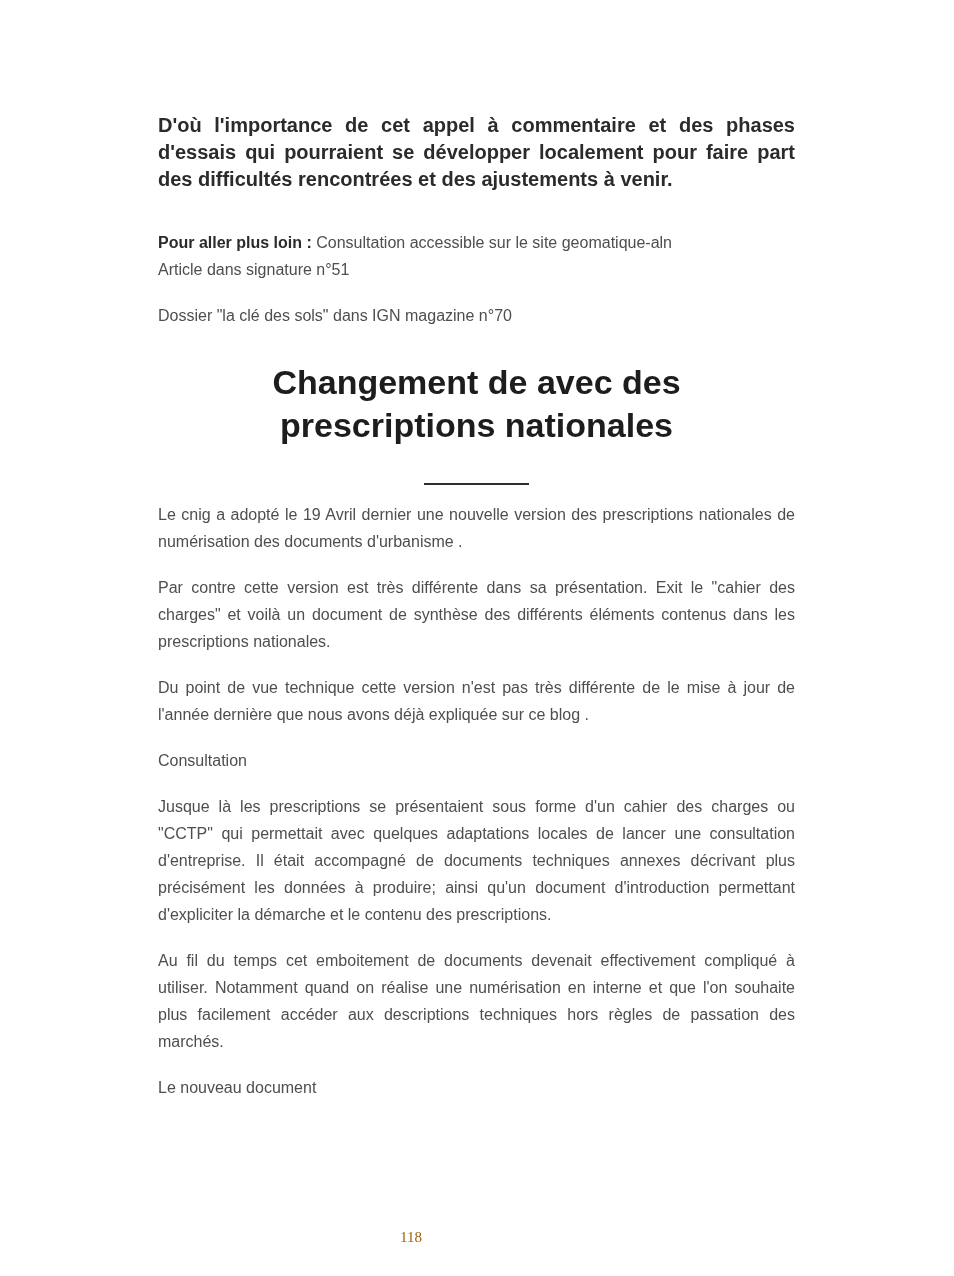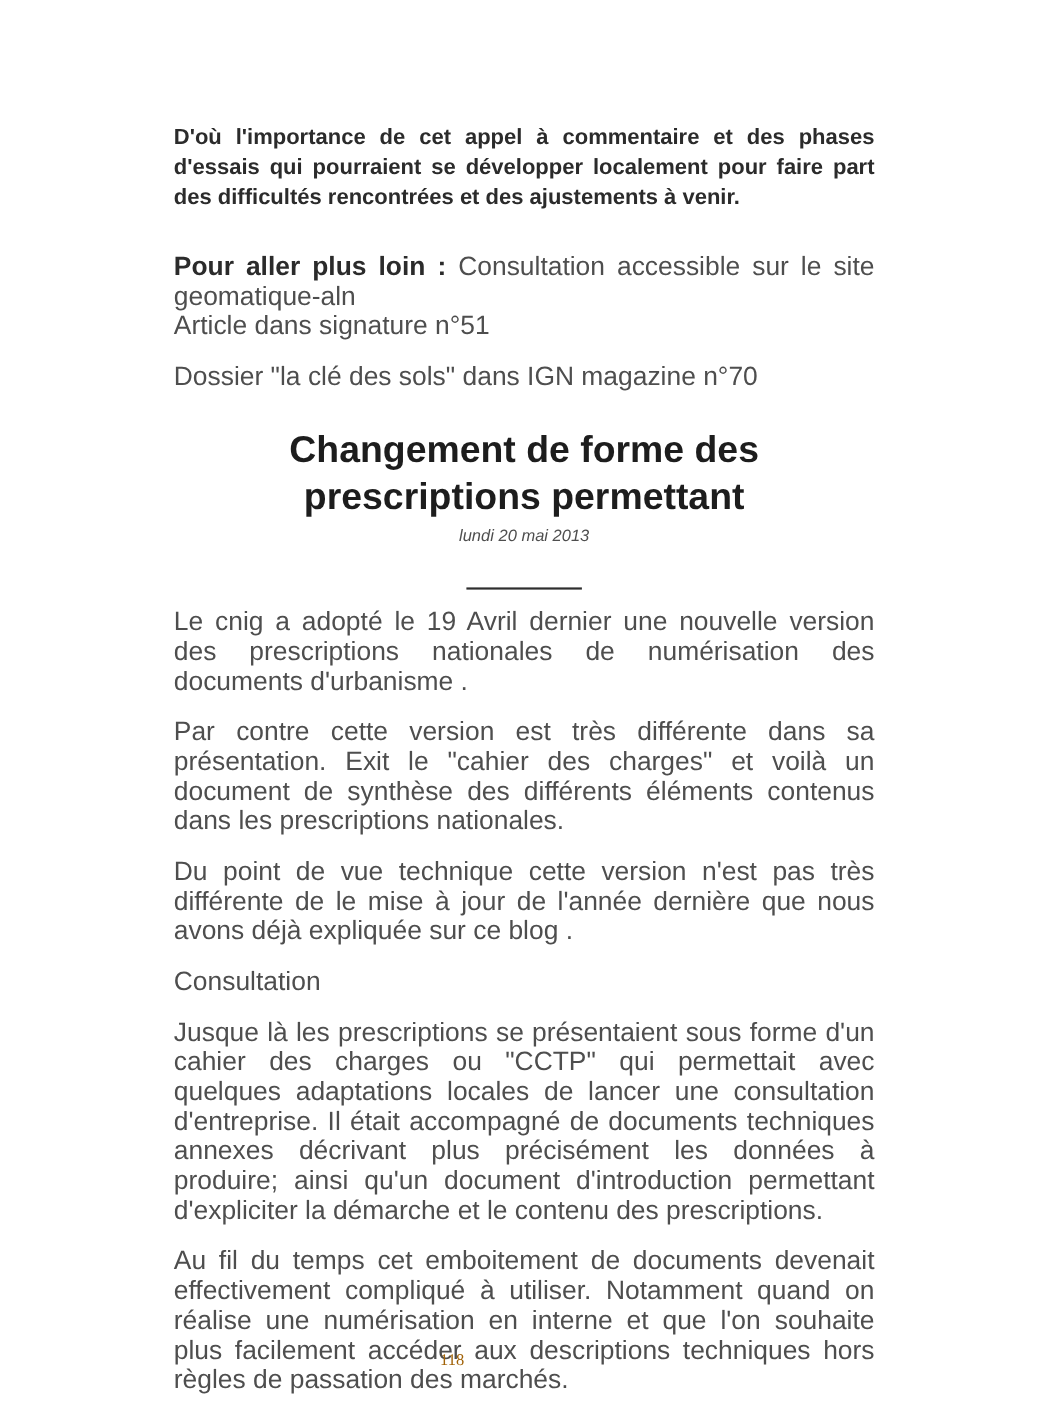--- a/index.html
+++ b/index.html
@@ -21,21 +21,21 @@
     position: relative;
   }
   .content {
     position: absolute;
     top: 112px;
     left: 158px;
     width: 637px;
   }
   .content p {
     margin: 0 0 19px 0;
-    font-size: 24px;
+    font-size: 16px;
     line-height: 27px;
     color: #4e4e4e;
     text-align: justify;
   }
   p.lead {
     font-size: 20px;
     line-height: 27px;
     font-weight: bold;
     color: #2b2b2b;
     margin-bottom: 36px;
@@ -88,23 +88,22 @@
   <div class="content">
 
     <p class="lead">D'où l'importance de cet appel à commentaire et des phases d'essais qui pourraient se développer localement pour faire part des difficultés rencontrées et des ajustements à venir.</p>
 
     <p><span class="more-label">Pour aller plus loin :</span> <span class="prewrap">Consultation accessible sur le site geomatique-aln
 Article dans signature n°51</span></p>
 
     <p>Dossier "la clé des sols" dans IGN magazine n°70</p>
 
 
-    <h1 class="article-title">Changement de forme des prescriptions permettant</h1>
+    <h1 class="article-title">Changement de avec des prescriptions nationales</h1>
 
-    <div class="article-date">lundi 20 mai 2013</div>
 
     <div class="separator"></div>
 
     <p>Le cnig a adopté le 19 Avril dernier une nouvelle version des prescriptions nationales de numérisation des documents d'urbanisme .</p>
 
     <p>Par contre cette version est très différente dans sa présentation. Exit le "cahier des charges" et voilà un document de synthèse des différents éléments contenus dans les prescriptions nationales.</p>
 
     <p>Du point de vue technique cette version n'est pas très différente de le mise à jour de l'année dernière que nous avons déjà expliquée sur ce blog .</p>
 
     <p>Consultation</p>

